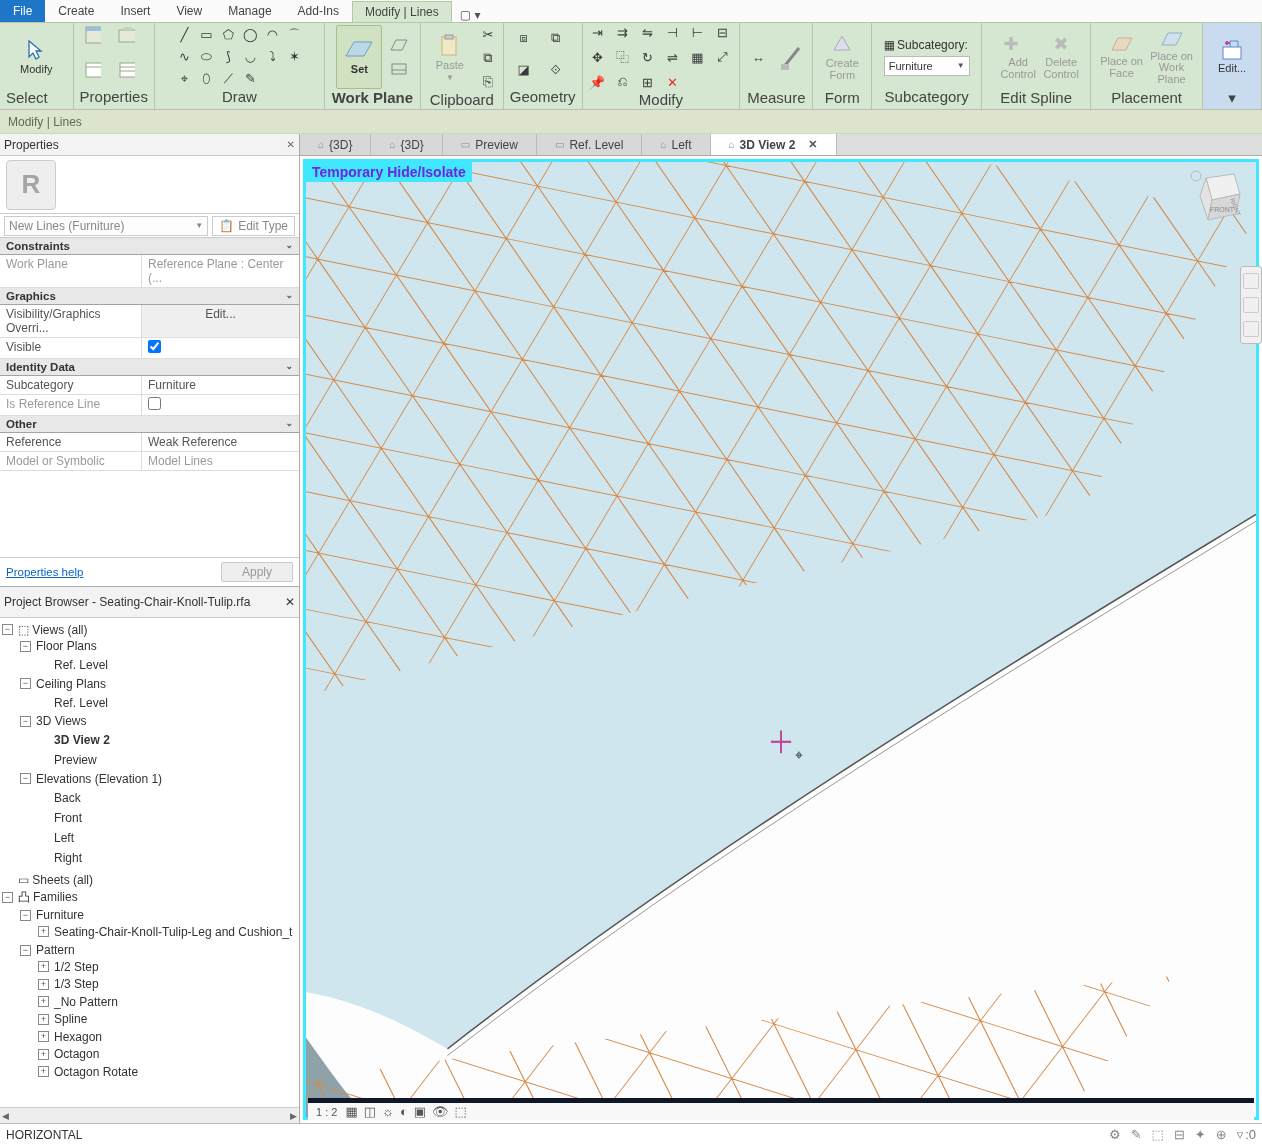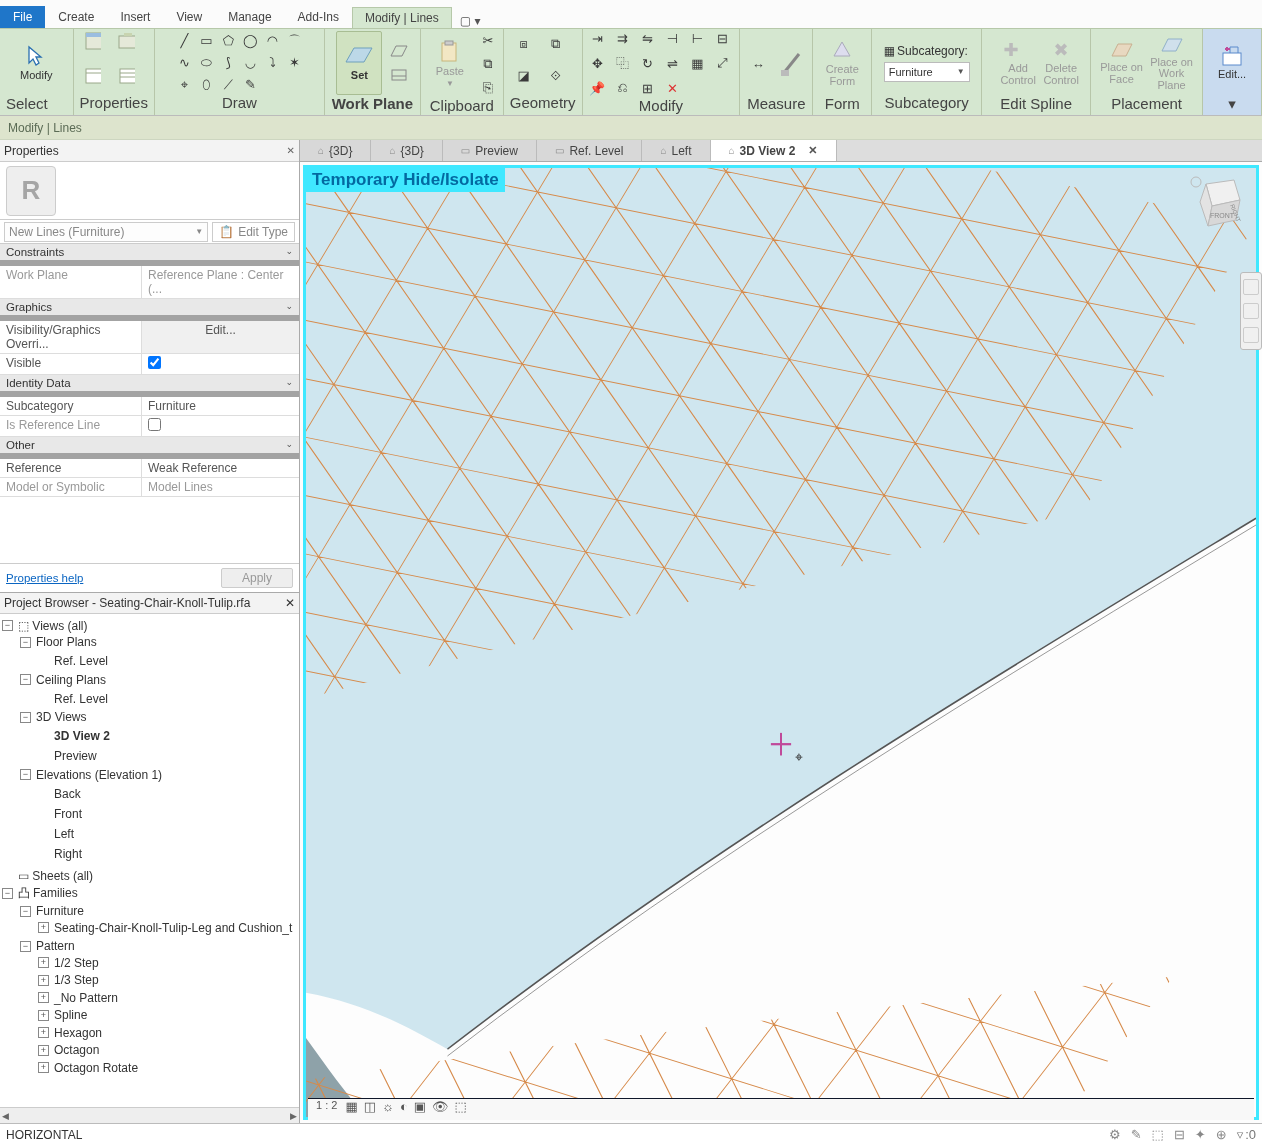--- a/index.html
+++ b/index.html
@@ -12,21 +12,21 @@
     --olive:#dde4cd;
     --cyan:#3fe8ff;
     --text:#333;
     --muted:#6b6b6b;
   }
   *{box-sizing:border-box;font-family:"Segoe UI",Arial,sans-serif;}
   body{margin:0;background:#fff;width:1262px;height:1145px;overflow:hidden;font-size:12px;color:var(--text);}
   .app{display:flex;flex-direction:column;width:100%;height:100%;}
 
   
-  .tabs{display:flex;align-items:flex-end;background:#fbfbfb;height:28px;padding-left:0;}
+  .tabs{display:flex;align-items:flex-end;background:#fbfbfb;height:22px;padding-left:0;}
   .tab{padding:3px 12px;border:1px solid transparent;cursor:default;color:#444;}
   .tab.file{background:var(--blue);color:#fff;}
   .tab.active{background:var(--ribbon-active);border:1px solid #b6c8a9;border-bottom:none;}
   .tab-extra{margin-left:8px;color:#555;}
   
   
   .ribbon{display:flex;background:var(--ribbon-active);height:88px;border-top:1px solid #b6c8a9;border-bottom:1px solid #bbb;}
   .group{display:flex;flex-direction:column;align-items:center;justify-content:space-between;padding:2px 6px 2px 6px;border-right:1px solid #b7c6a9;}
   .group-body{display:flex;align-items:center;gap:4px;height:66px;}
   .group-label{font-size:15px;color:#444;padding-bottom:2px;}
@@ -50,60 +50,60 @@
   
   
   .pp-title{background:#f3f3f3;height:22px;display:flex;align-items:center;justify-content:space-between;padding:0 4px;border-bottom:1px solid #ccc;}
   .pp-title .x{font-size:10px;color:#666;}
   .pp-big{display:flex;align-items:center;height:58px;padding:4px 6px;background:#fff;border-bottom:1px solid #ccc;}
   .r-logo{width:50px;height:50px;background:#eee;border:1px solid #ccc;display:flex;align-items:center;justify-content:center;font-weight:700;color:#a5a5a5;font-size:26px;border-radius:4px;}
   .type-row{display:flex;align-items:center;background:#fff;border-bottom:1px solid #ccc;height:24px;padding:0 4px;}
   .type-sel{flex:1;border:1px solid #ccc;height:20px;display:flex;align-items:center;justify-content:space-between;padding:0 4px;color:#888;background:#fdfdfd;}
   .type-sel .arr{font-size:8px;}
   .edit-type{margin-left:4px;border:1px solid #ccc;height:20px;padding:0 6px;display:flex;align-items:center;color:#888;gap:4px;}
-  .prop-section{background:#e8e8e8;font-weight:400;padding:2px 6px;border-bottom:6px solid #a3a3a3;display:flex;justify-content:space-between;font-size:11.5px;}
+  .prop-section{background:#e8e8e8;font-weight:700;padding:2px 6px;border-bottom:1px solid #a3a3a3;display:flex;justify-content:space-between;font-size:11.5px;}
   .prop-section .chev{font-size:9px;color:#555;}
   .prop-row{display:flex;border-bottom:1px solid #ddd;background:#fff;}
   .prop-row .k{width:142px;padding:2px 6px;color:#555;border-right:1px solid #ddd;}
   .prop-row .v{flex:1;padding:2px 6px;color:#555;}
   .prop-row .v.btn{text-align:center;background:#f0f0f0;}
   .prop-row.dim .k,.prop-row.dim .v{color:#999;}
   .prop-footer{margin-top:auto;display:flex;align-items:center;justify-content:space-between;padding:4px 6px;border-top:1px solid #ccc;background:#fff;}
   .prop-footer a{color:#0a65c2;text-decoration:underline;font-size:11.5px;}
   .apply-btn{border:1px solid #ccc;background:#eee;color:#999;padding:2px 20px;border-radius:2px;}
   .pp-body{display:flex;flex-direction:column;height:430px;background:#fff;overflow:hidden;}
   .pp-spacer{flex:1;}
   
   
-  .pb-title{background:#f3f3f3;height:22px;display:flex;align-items:center;justify-content:space-between;padding:0 4px;border-top:1px solid #aaa;border-bottom:1px solid #ccc;}
+  .pb-title{background:#f3f3f3;height:32px;display:flex;align-items:center;justify-content:space-between;padding:0 4px;border-top:1px solid #aaa;border-bottom:1px solid #ccc;}
   .pb-body{flex:1;overflow:auto;background:#fff;padding:2px 0 2px 2px;}
   .tree{list-style:none;padding-left:0;margin:0;}
   .tree ul{list-style:none;padding-left:18px;margin:0;}
   .tree li{padding:1px 0;white-space:nowrap;}
   .tree .node{display:inline-flex;align-items:center;gap:3px;}
   .tree .tw{width:11px;height:11px;border:1px solid #888;display:inline-flex;align-items:center;justify-content:center;font-size:9px;line-height:1;margin-right:2px;color:#555;}
   .tree .sp{display:inline-block;width:13px;}
   .tree .active{font-weight:700;}
   .pb-scroll{display:flex;background:#eee;border-top:1px solid #ccc;height:16px;align-items:center;justify-content:space-between;padding:0 2px;font-size:9px;color:#666;}
   
   
   .viewarea{flex:1;display:flex;flex-direction:column;min-width:0;background:#e9e9e9;}
   .viewtabs{display:flex;align-items:center;height:22px;background:#ddd;border-bottom:1px solid #aaa;overflow:hidden;}
   .vtab{display:flex;align-items:center;gap:5px;padding:0 18px;height:22px;border-right:1px solid #bbb;color:#444;background:#d8d8d8;position:relative;}
   .vtab.active{background:#fff;font-weight:600;}
   .vtab .vicon{font-size:10px;color:#888;}
   .vtab .close{font-size:11px;color:#555;margin-left:8px;}
   .canvas-wrap{flex:1;position:relative;background:#fdfdfd;}
   .canvas-border{position:absolute;inset:3px;border:3px solid var(--cyan);}
-  .thi{position:absolute;top:6px;left:6px;background:var(--cyan);color:#0369a1;font-weight:700;padding:2px 6px;font-size:17px;}
+  .thi{position:absolute;top:6px;left:6px;background:var(--cyan);color:#6d28d9;font-weight:700;padding:2px 6px;font-size:14px;}
   svg.mesh{position:absolute;inset:6px;width:calc(100% - 12px);height:calc(100% - 12px);}
   .viewcube{position:absolute;top:10px;right:14px;width:62px;height:62px;}
   .nav-strip{position:absolute;top:110px;right:0;width:22px;background:#f0f0f0;border:1px solid #bbb;border-radius:3px;display:flex;flex-direction:column;gap:8px;padding:6px 1px;align-items:center;}
   .nav-strip div{width:16px;height:16px;border:1px solid #ccc;border-radius:2px;}
-  .view-toolbar{position:absolute;bottom:3px;left:8px;right:8px;height:22px;background:#f8f8f8;border-top:1px solid #0f172a;display:flex;gap:8px;padding:0 8px;color:#555;}
+  .view-toolbar{position:absolute;bottom:3px;left:8px;right:8px;height:22px;background:#f8f8f8;border-top:5px solid #0f172a;display:flex;align-items:center;gap:8px;padding:0 8px;color:#555;}
   .view-toolbar .ratio{font-size:11px;}
   .view-toolbar .icons{display:flex;gap:6px;font-size:13px;}
   
   
   .status{height:22px;background:#fff;border-top:1px solid #bbb;display:flex;align-items:center;justify-content:space-between;padding:0 6px;font-size:12px;}
   .status-icons{display:flex;gap:10px;font-size:13px;color:#888;}
   .filter-count{display:inline-flex;align-items:center;gap:2px;color:#777;}
   
   input[type=checkbox]{margin:0;}
 </style>

